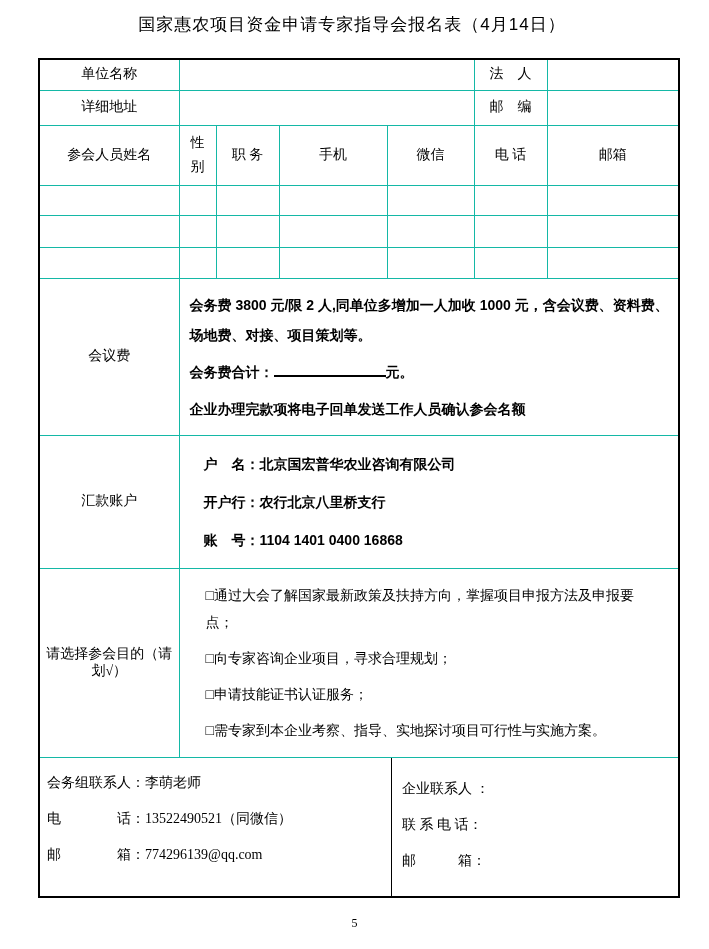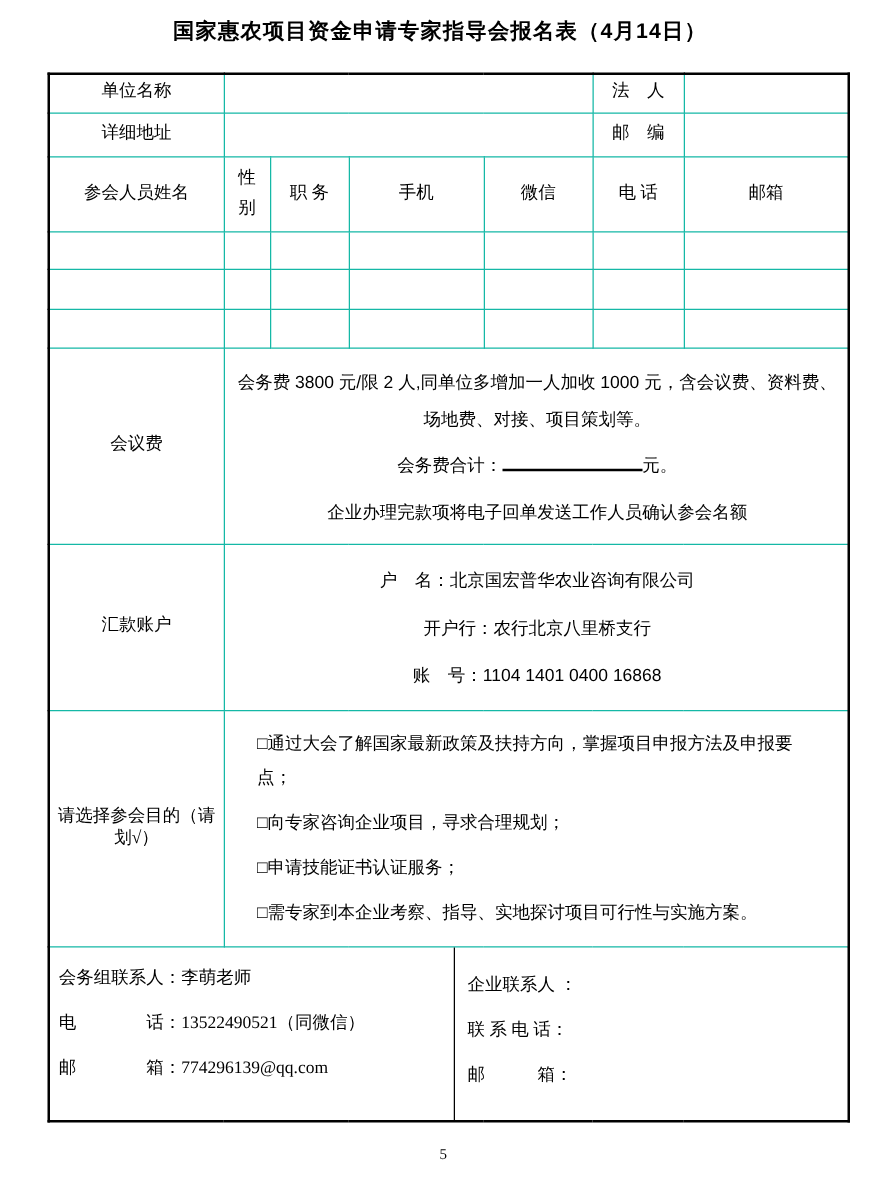--- a/index.html
+++ b/index.html
@@ -2,49 +2,49 @@
 <html><head>
 <meta charset="utf-8">
 <style>
   html,body{margin:0;padding:0;}
   body{
     width:709px;height:949px;background:#ffffff;position:relative;
     font-family:"Liberation Serif", serif;color:#000;overflow:hidden;
   }
   .page-title{
     position:absolute;top:13px;left:0;width:704px;text-align:center;
-    font-family:"Liberation Sans", sans-serif;font-weight:bold;font-size:17px;
+    font-family:"Liberation Sans", sans-serif;font-weight:normal;font-size:17px;
     letter-spacing:1px;
   }
   table.form{
     position:absolute;left:38px;top:58px;width:640px;
     border-collapse:collapse;table-layout:fixed;
     border:2px solid #000;
   }
   table.form td{
     border:1px solid #14b8a6;padding:0;vertical-align:middle;
     font-size:14px;line-height:1.2;
   }
   td.lbl{text-align:center;}
   td.fill{background:#fff;}
   .hdr{text-align:center;}
   .gender div{text-align:center;line-height:24px;}
   .content-cell{vertical-align:middle;padding:4px 8px 4px 10px !important;}
-  .bold-sans{font-family:"Liberation Sans", sans-serif;font-weight:normal;text-align:center;}
+  .bold-sans{font-family:"Liberation Sans", sans-serif;font-weight:bold;}
   .fee-line{margin:7px 0;line-height:30px;}
   .blank-line{
     display:inline-block;width:112px;height:14px;
     border-bottom:2px solid #000;vertical-align:baseline;
   }
   .acct-line{margin:10px 14px;line-height:28px;}
   .purpose-line{margin:9px 16px;line-height:27px;font-size:14px;}
   .purpose-lbl{padding:16px 6px !important;}
   .contact-wrap{display:flex;width:100%;height:100%;}
   .contact-left{
-    width:324px;box-sizing:border-box;border-right:1px solid #000;
+    width:352px;box-sizing:border-box;border-right:1px solid #000;
     padding:14px 4px 10px 7px;
   }
   .contact-right{flex:1;padding:20px 4px 10px 10px;box-sizing:border-box;}
   .contact-line{margin:0 0 14px 0;line-height:22px;white-space:pre;}
   .page-num{
     position:absolute;top:916px;left:0;width:709px;text-align:center;
     font-size:12px;
   }
 </style>
 </head>

